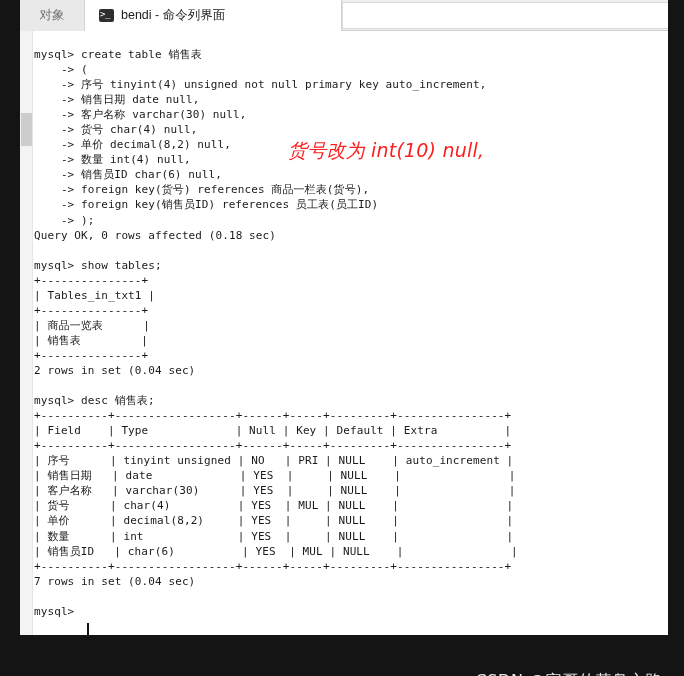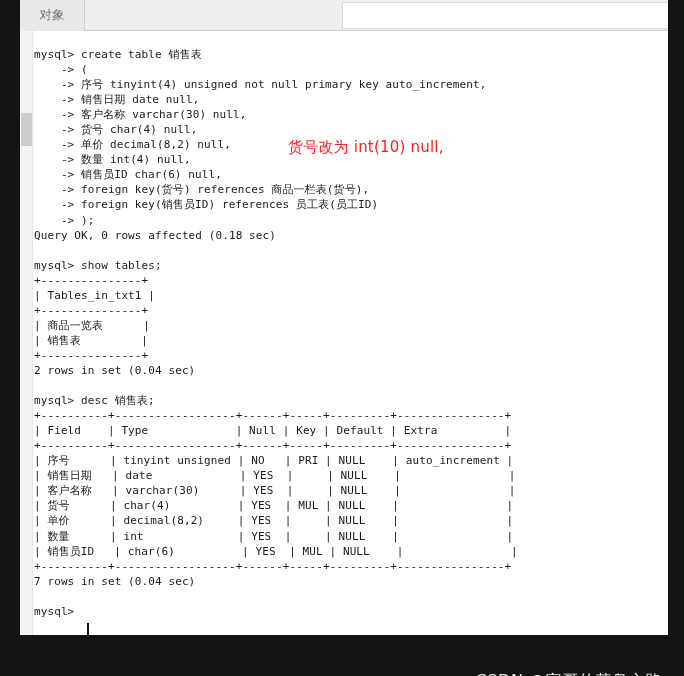--- a/index.html
+++ b/index.html
@@ -95,24 +95,25 @@
     white-space:pre;
     padding-top:5px;
     box-sizing:border-box;
     letter-spacing:0.1px;
     tab-size:4;
   }
   
   #red-annotation{
     position:absolute;left:268px;top:107px;
     font-family:"DejaVu Sans","Liberation Sans",sans-serif;
-    font-size:15px;
+    font-size:19px;
     color:#fb2020;
     white-space:nowrap;
     letter-spacing:0.2px;
+    font-style:italic;
   }
   
   #prompt-cursor{
     position:absolute;left:67px;top:592px;
     width:1.5px;height:12px;
     background:#111111;
   }
   #watermark-outer{
     position:absolute;right:22px;top:671px;
     font-family:"DejaVu Sans","Liberation Sans",sans-serif;
@@ -123,20 +124,24 @@
   }
 </style>
 </head>
 <body>
 
 <div id="app-window">
 
   <div id="tab-bar">
     <div class="tab" id="tab-object">
       <span>对象</span>
+    </div>
+    <div class="tab" id="tab-console">
+      <span id="console-icon"></span>
+      <span>bendi - 命令列界面</span>
     </div>
     <div id="tab-blank-area"></div>
   </div>
 
   <div id="terminal-pane">
 
     <div id="vertical-scrollbar">
       <div id="scrollbar-thumb"></div>
     </div>
 

